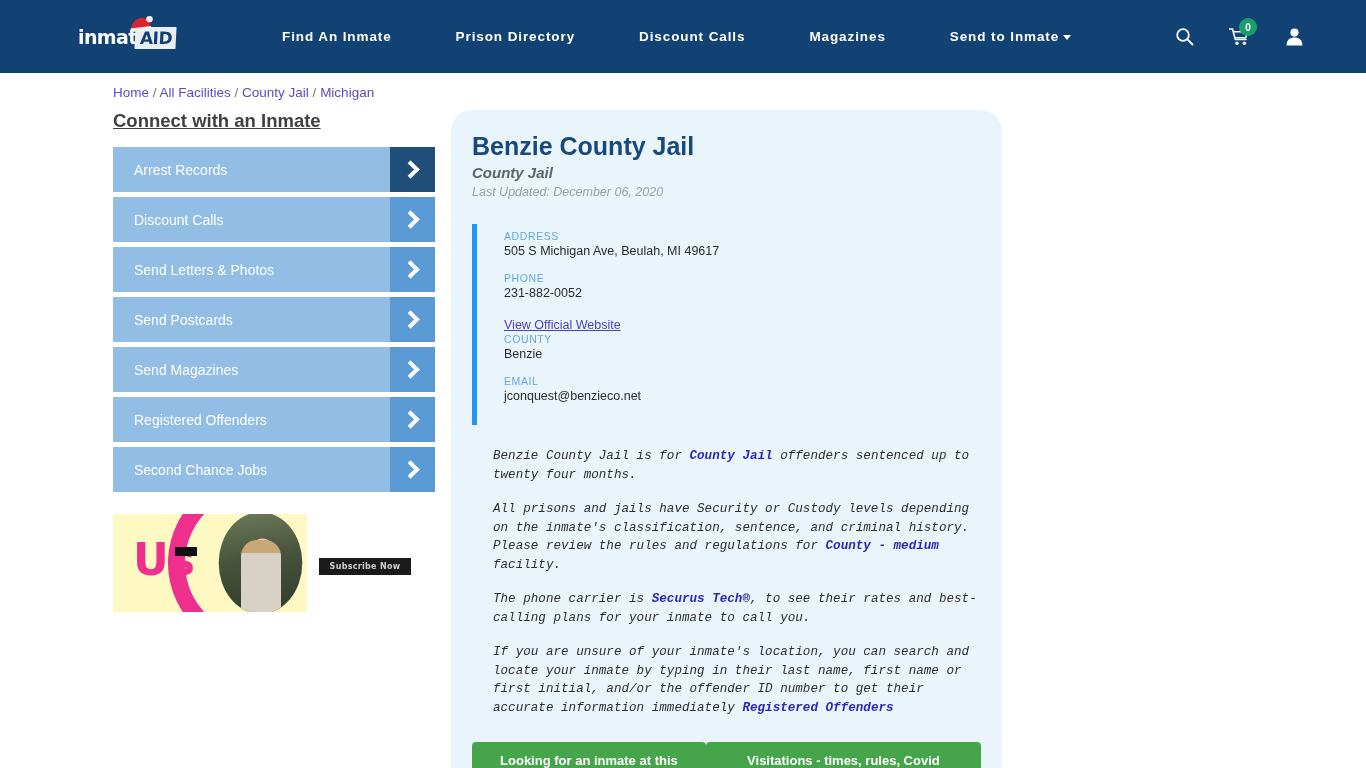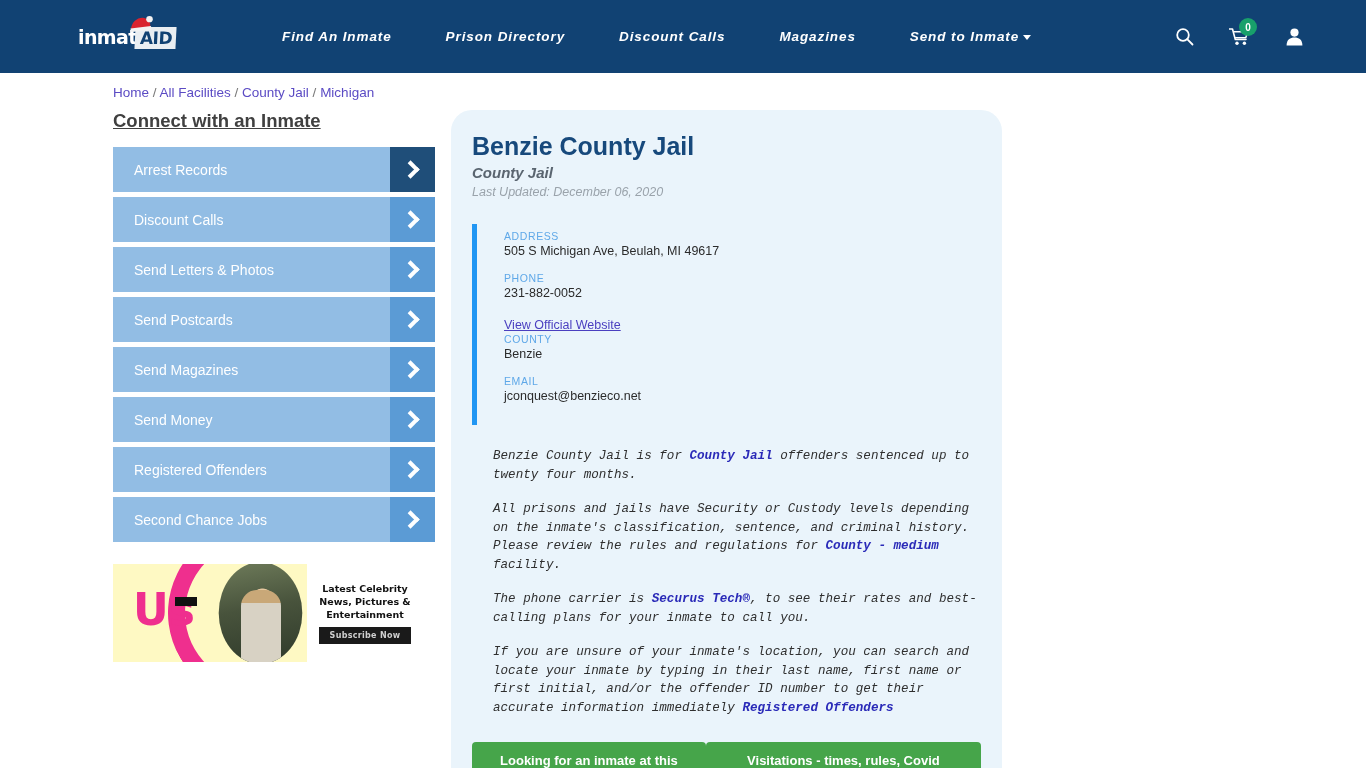--- a/index.html
+++ b/index.html
@@ -52,22 +52,21 @@
     position: absolute;
     left: 50px; top: -1px;
     width: 26px; height: 16px;
     z-index: 3;
   }
 
   .mainnav {
     display: flex;
     align-items: center;
     margin-left: 68px;
-    gap: 2px;
-    font-style: italic;
+    gap: 12px;
   }
   .navitem {
     color: #ffffff;
     font-size: 13.5px;
     font-weight: bold;
     letter-spacing: 0.9px;
     padding: 0 26px;
     cursor: pointer;
     white-space: nowrap;
     font-family: "Liberation Sans", sans-serif;
@@ -449,45 +448,38 @@
             <i class="chev"></i>
           </span>
       </div>
       <div class="side-btn">
         <span class="lbl">Send Magazines</span>
         <span class="arw">
             <i class="chev"></i>
           </span>
       </div>
       <div class="side-btn">
-        <span class="lbl">Send Money</span>
-        <span class="arw">
-            <i class="chev"></i>
-          </span>
-      </div>
-      <div class="side-btn">
         <span class="lbl">Registered Offenders</span>
         <span class="arw">
             <i class="chev"></i>
           </span>
       </div>
       <div class="side-btn">
         <span class="lbl">Second Chance Jobs</span>
         <span class="arw">
             <i class="chev"></i>
           </span>
       </div>
 
       <div class="ad-wrap">
         <div class="ad-swirl"></div>
         <div class="ad-photo"></div>
         <div class="ad-us">Us</div>
         <div class="ad-weekly">&nbsp;&nbsp;&nbsp;&nbsp;</div>
         <div class="ad-right">
-          <div class="ad-txt">Latest Celebrity News, Pictures &amp; Entertainment</div>
           <div class="ad-sub">Subscribe Now</div>
         </div>
       </div>
     </div>
 
     <div class="main">
       <div class="card">
 
         <div class="fac-title">Benzie County Jail</div>
         <div class="fac-sub">County Jail</div>

